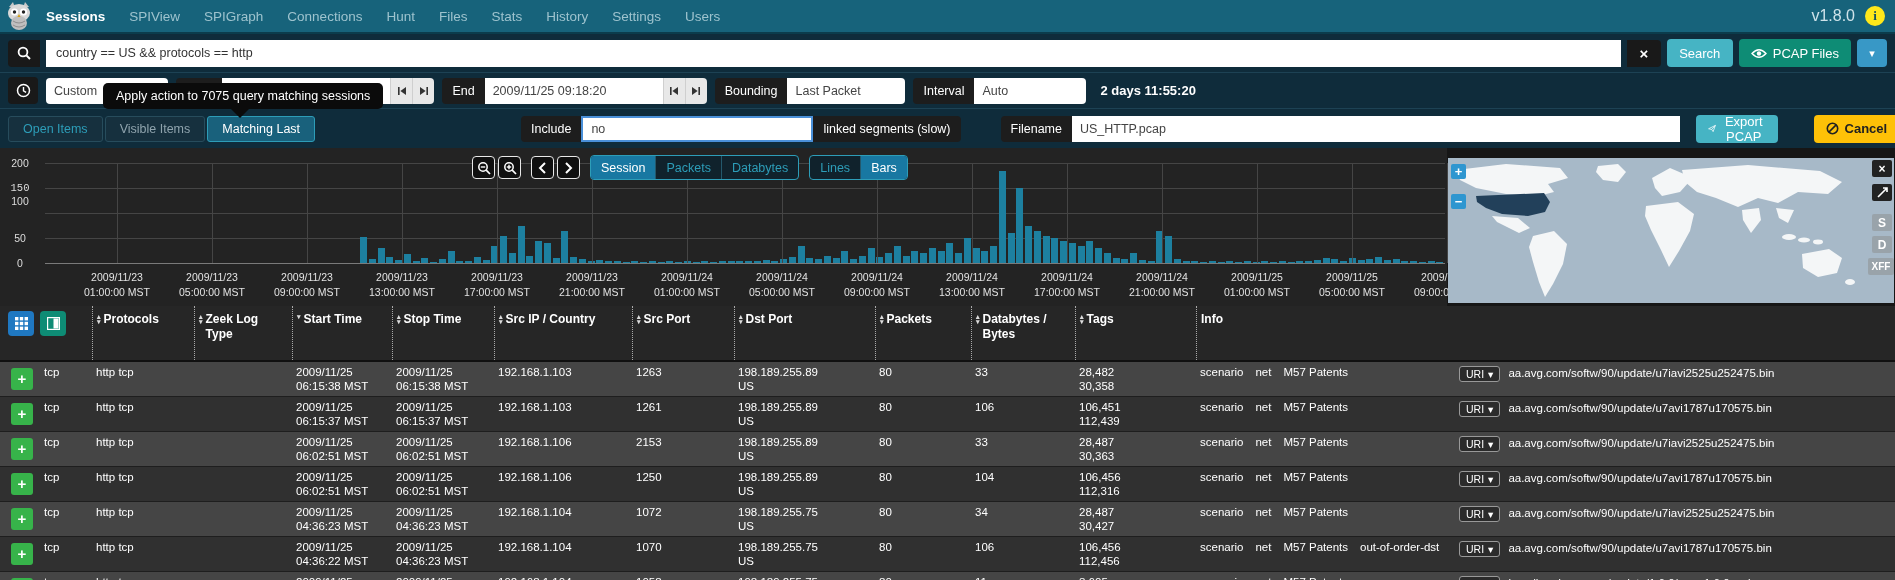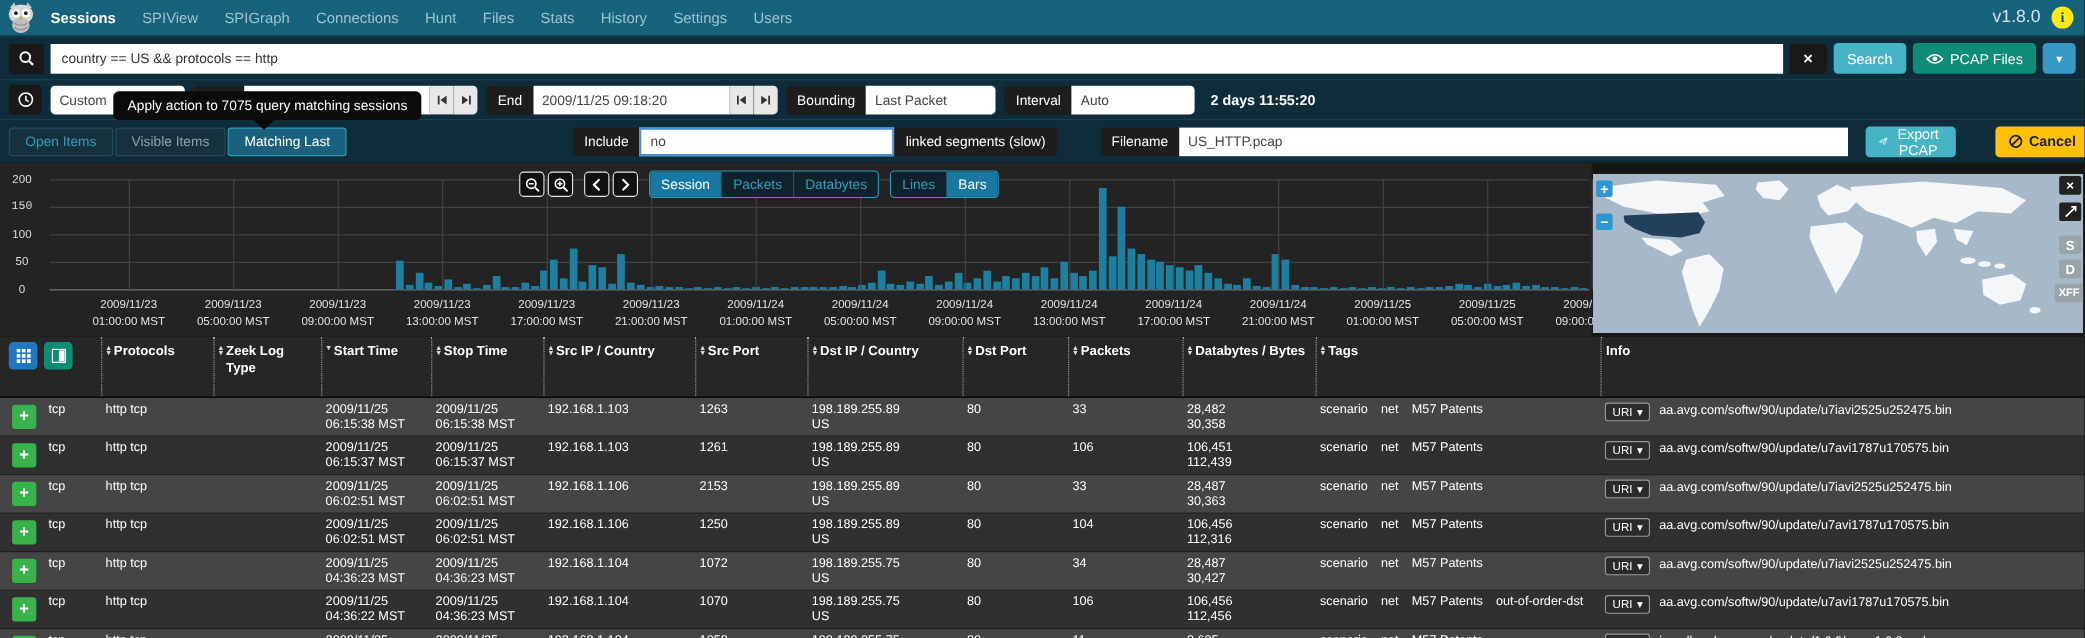--- a/index.html
+++ b/index.html
@@ -317,21 +317,21 @@
         <div class="tgl-group">
             <button class="tgl">Lines</button>
             <button class="tgl active">Bars</button>
           </div>
       </div>
       <div id="yaxis">
           <span class="ylab" style="left: 2px; top: 109px;">0</span>
           <div class="hgrid base" style="top: 115px;"></div>
           <span class="ylab" style="left: 2px; top: 84px;">50</span>
           <div class="hgrid" style="top: 90px;"></div>
-          <span class="ylab" style="left: 2px; top: 59px;">100</span>
+          <span class="ylab" style="left: 2px; top: 47px;">100</span>
           <div class="hgrid" style="top: 65px;"></div>
           <span class="ylab" style="left: 2px; top: 34px; font-family: Liberation Mono, monospace;">150</span>
           <div class="hgrid" style="top: 40px;"></div>
           <span class="ylab" style="left: 2px; top: 9px;">200</span>
           <div class="hgrid" style="top: 15px;"></div>
         </div>
       <div id="plot">
           <div class="bar" style="left: 360px; bottom: 43px; height: 26px; background: rgb(29, 128, 160);"></div>
           <div class="bar" style="left: 368.75px; bottom: 43px; height: 4px; background: rgb(29, 128, 160);"></div>
           <div class="bar" style="left: 377.5px; bottom: 43px; height: 15px; background: rgb(29, 128, 160);"></div>
@@ -588,27 +588,20 @@
             <span>▴</span>
             <span>▾</span>
           </span>
           <span>Src Port</span>
         </div>
         <div class="th">
           <span class="sort">
             <span>▴</span>
             <span>▾</span>
           </span>
-          <span>Dst IP / Country</span>
-        </div>
-        <div class="th">
-          <span class="sort">
-            <span>▴</span>
-            <span>▾</span>
-          </span>
           <span>Dst Port</span>
         </div>
         <div class="th">
           <span class="sort">
             <span>▴</span>
             <span>▾</span>
           </span>
           <span>Packets</span>
         </div>
         <div class="th">

